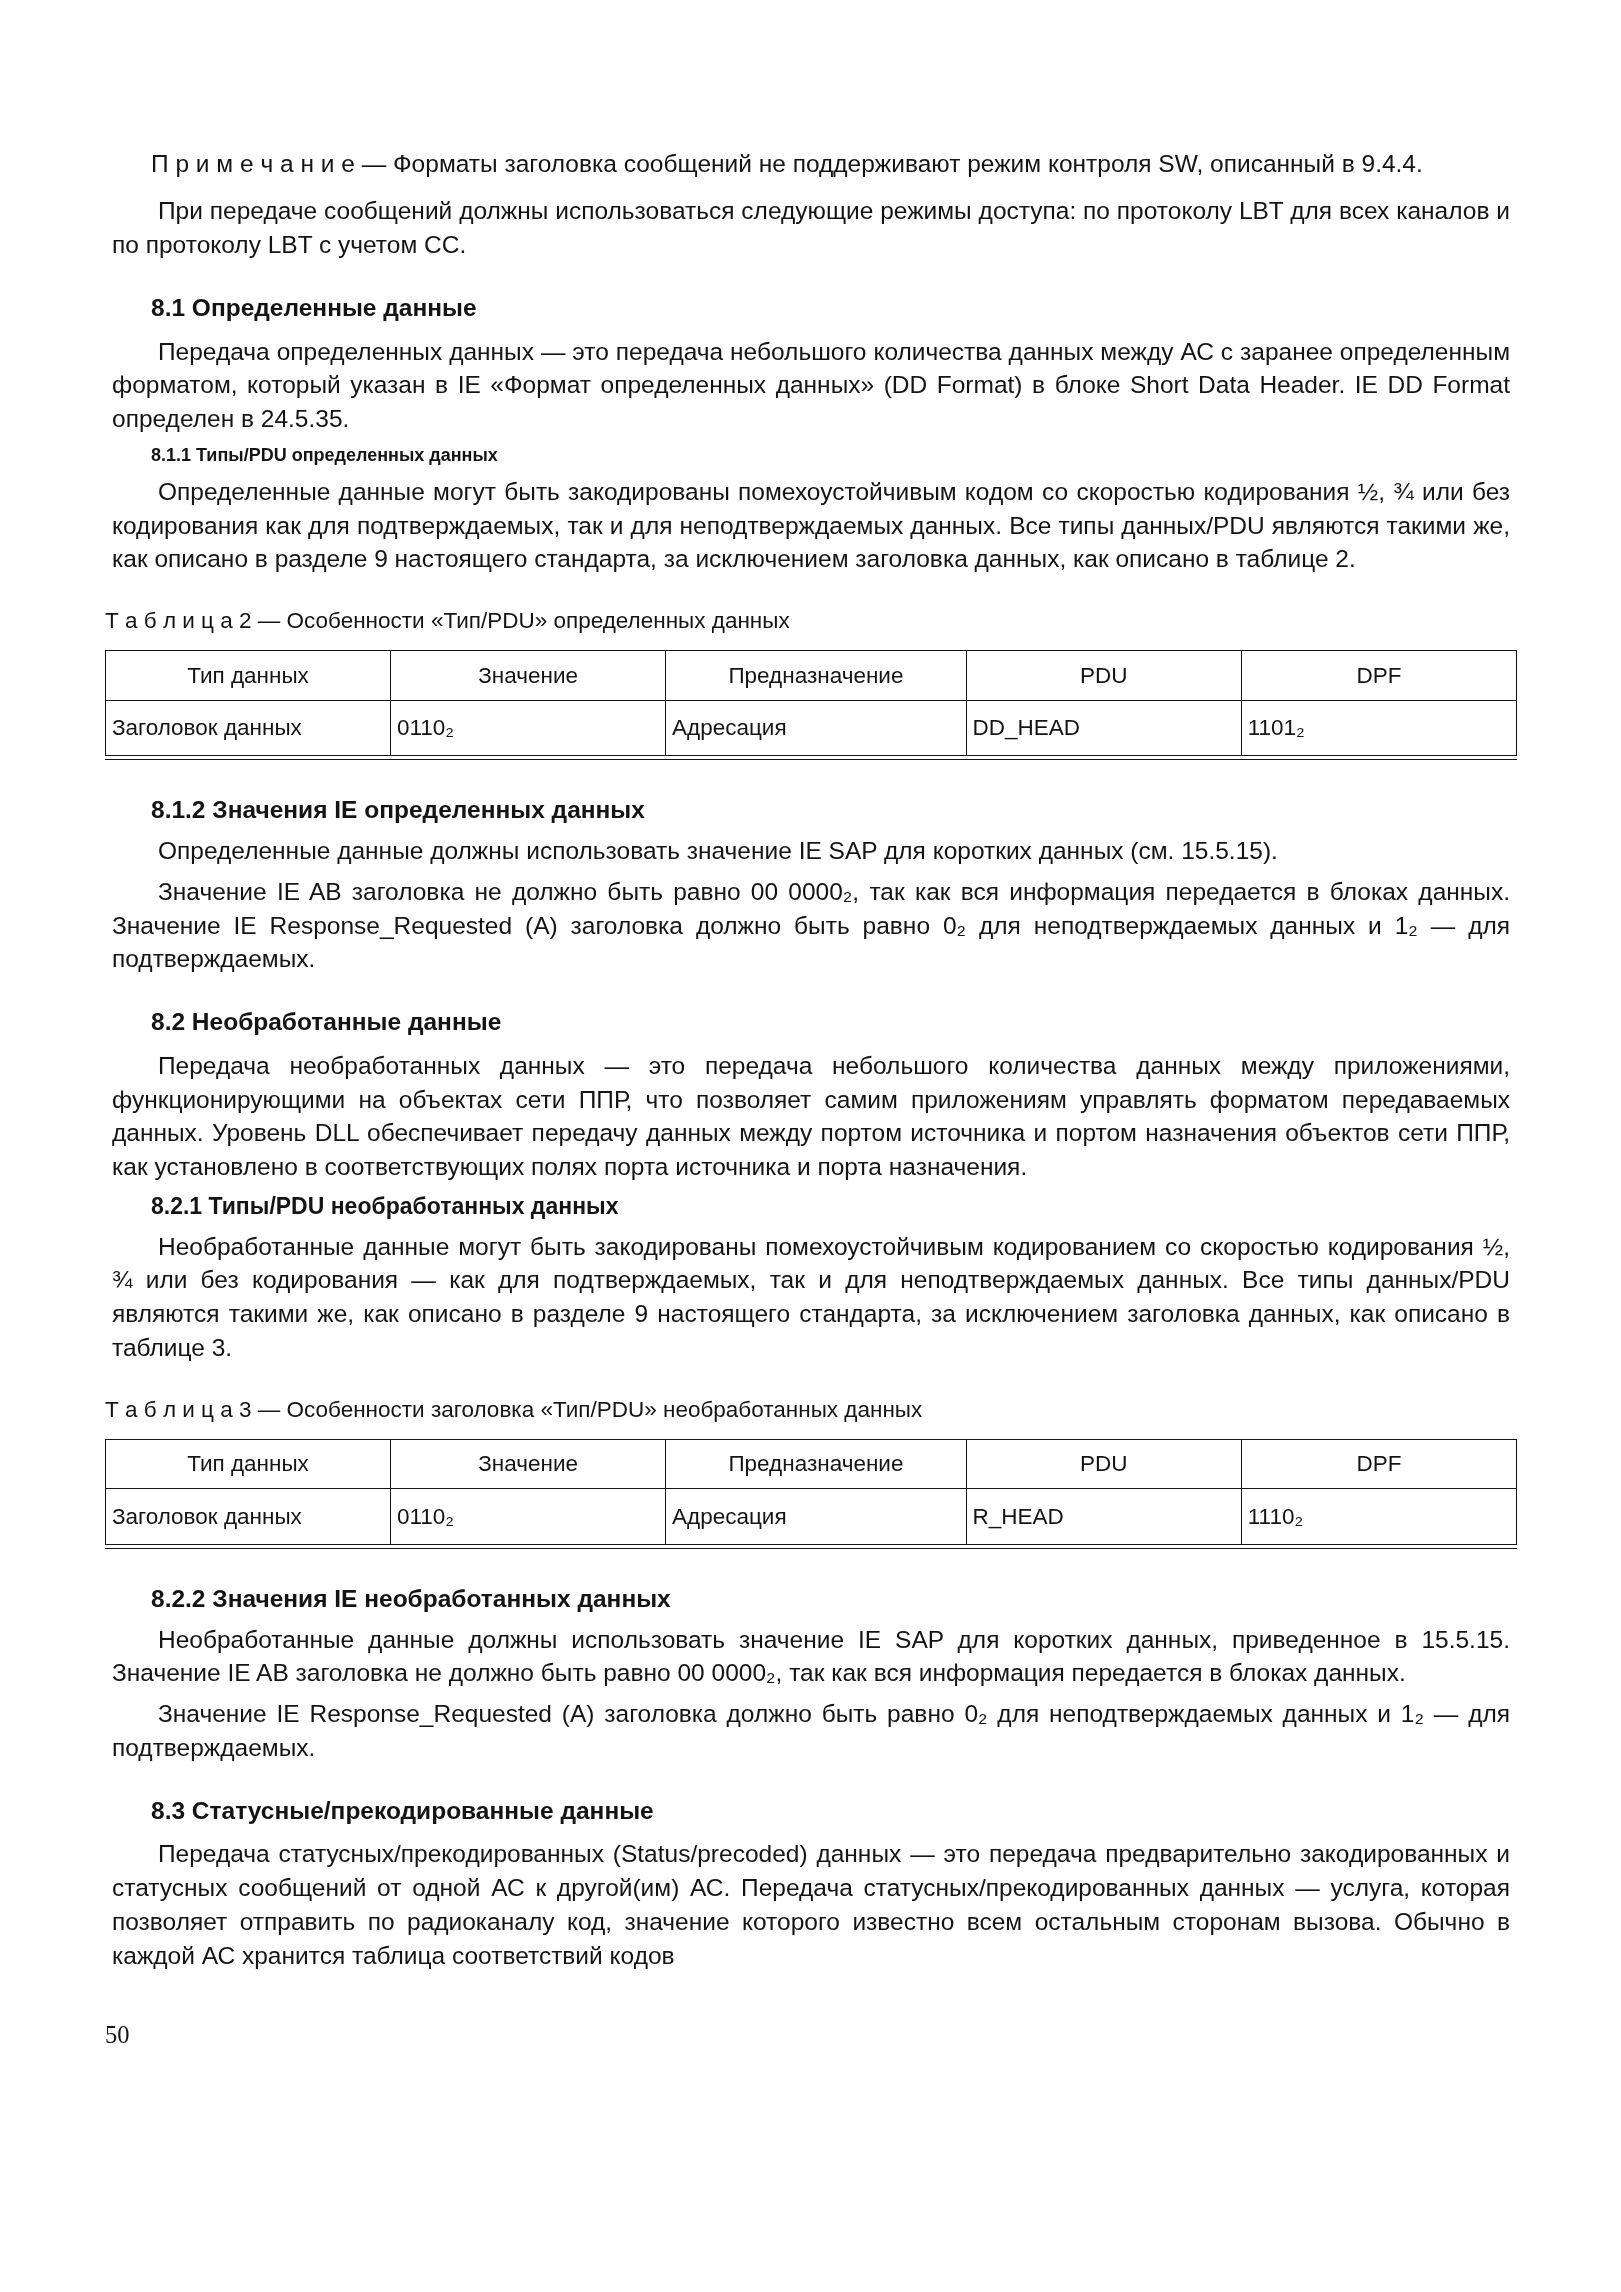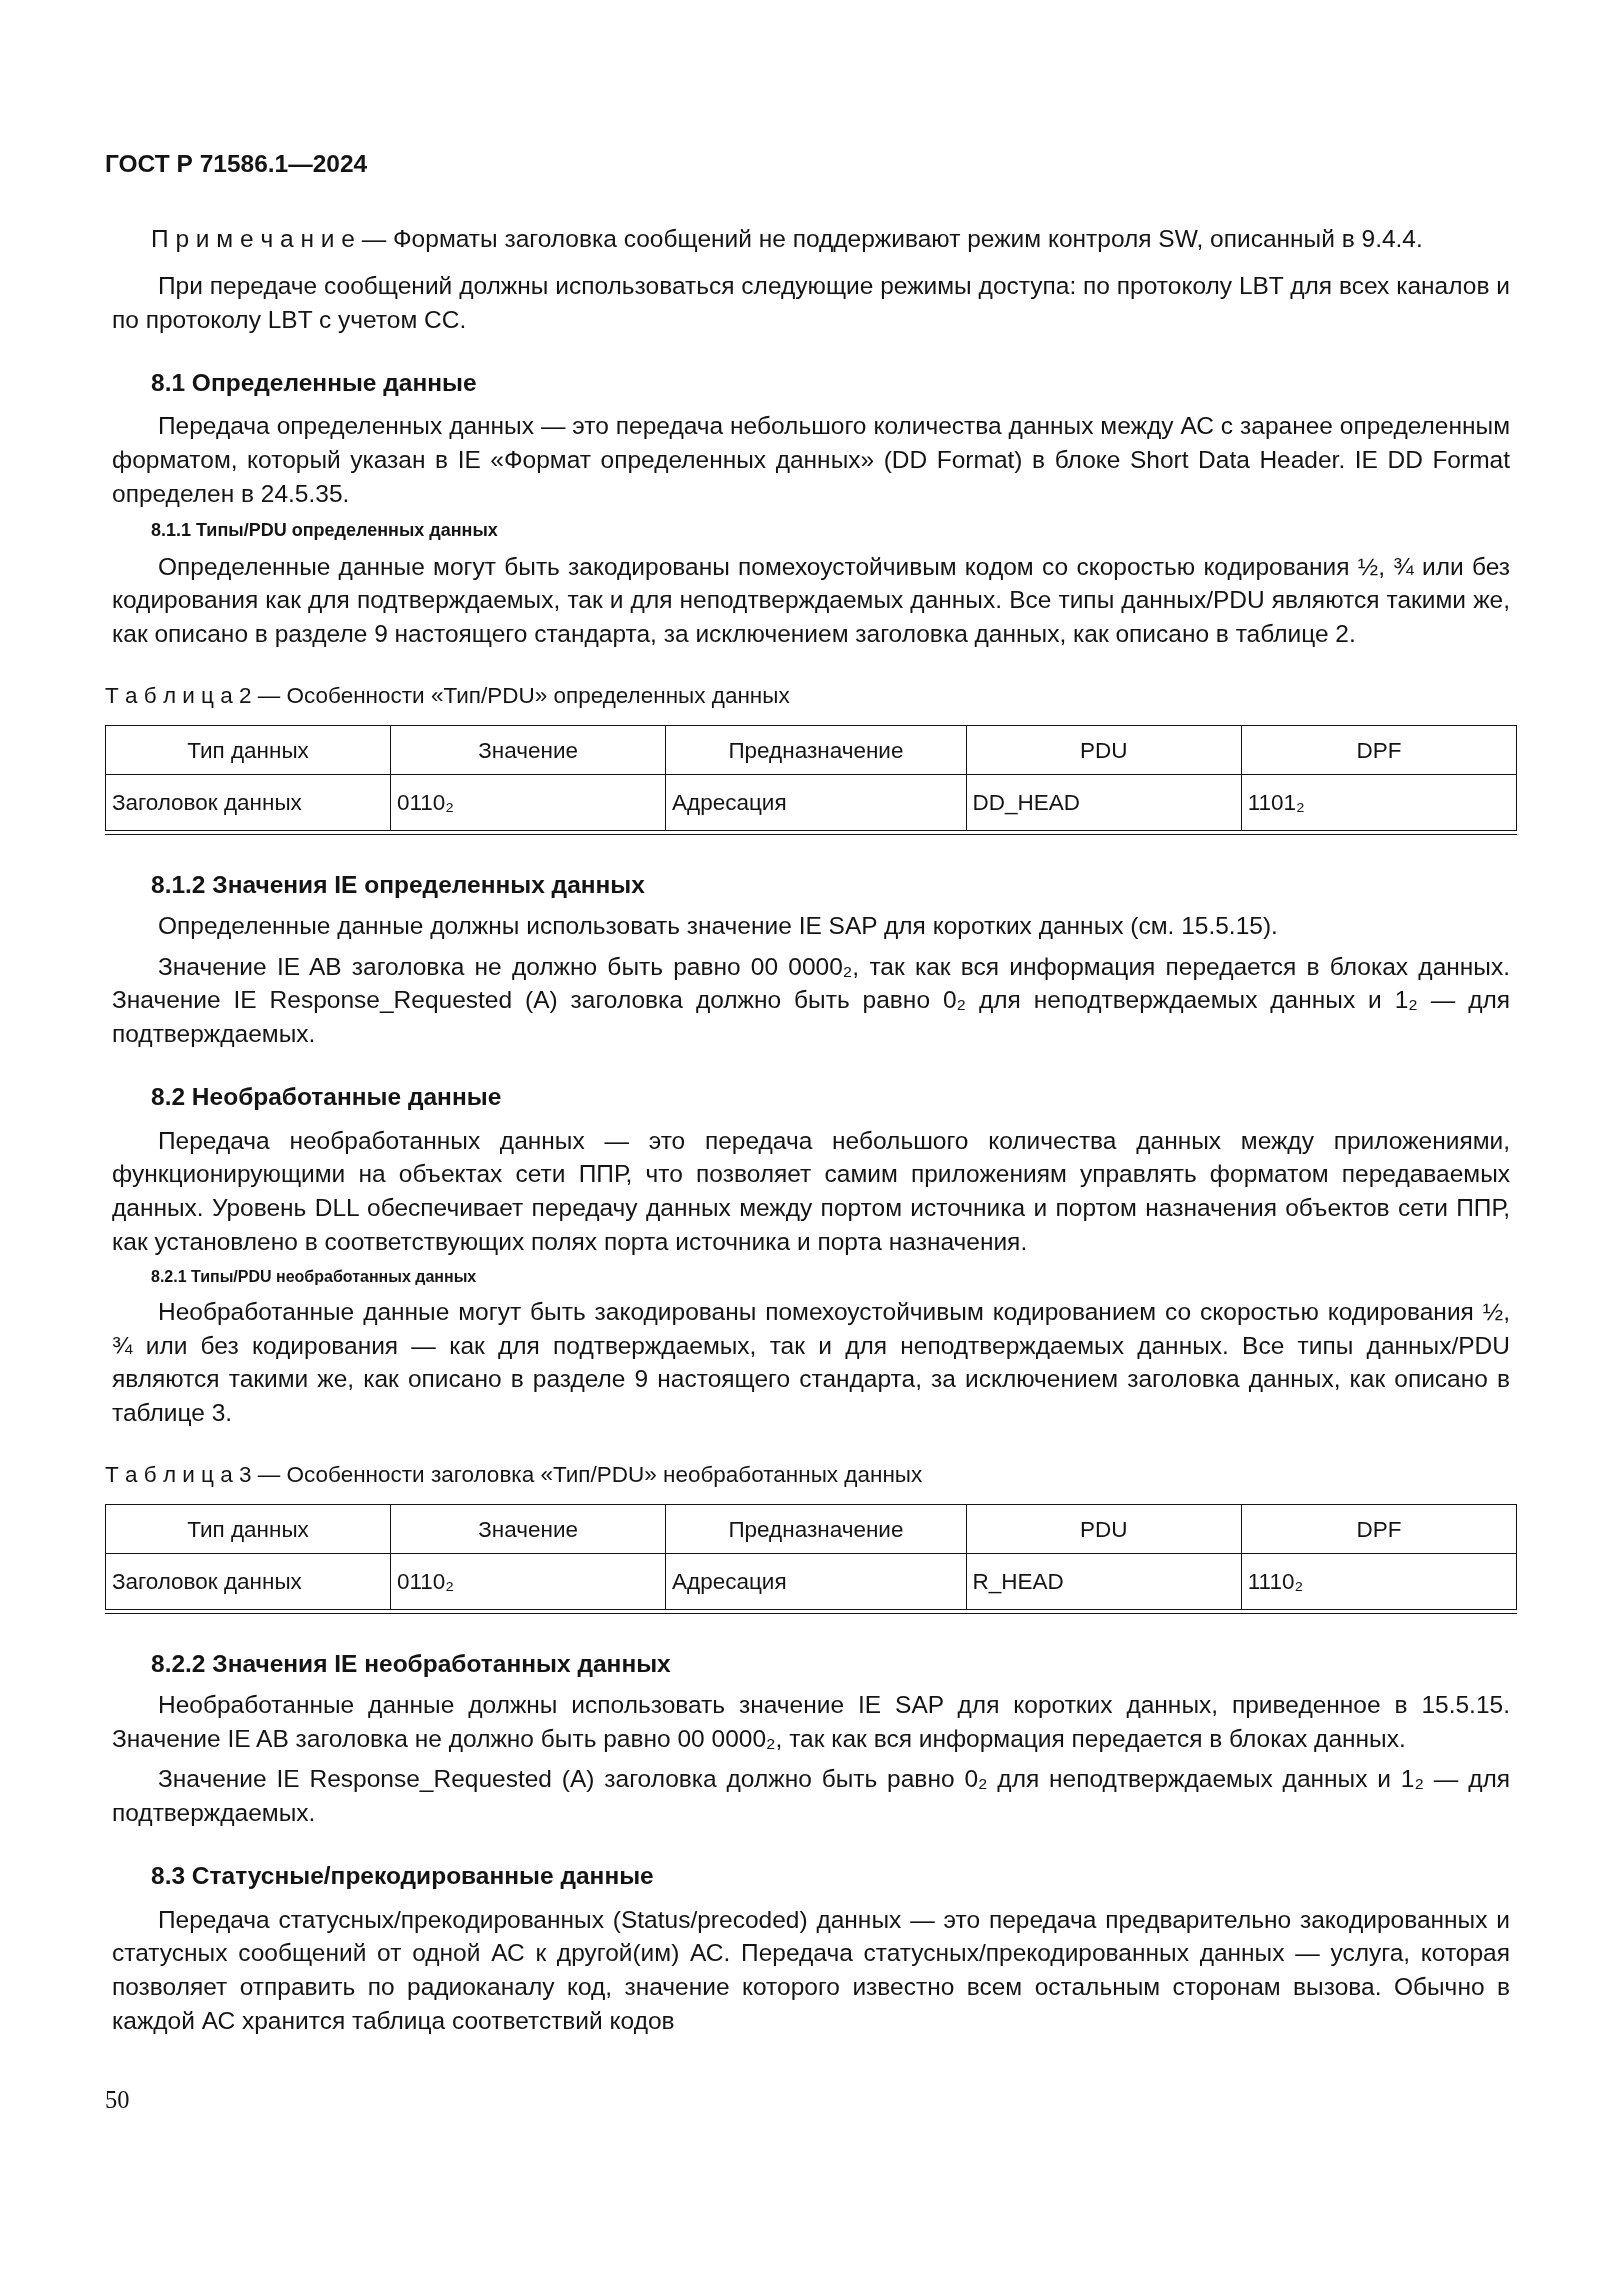--- a/index.html
+++ b/index.html
@@ -75,21 +75,20 @@
     margin-top: 45px;
     text-indent: 0;
     font-family: Liberation Serif, serif;
   }
 </style>
 </head>
 <body>
 
 <div class="page">
 
-  <div class="doc-header">ГОСТ Р 71586.1—2024</div>
 
   <p class="note-p">П р и м е ч а н и е  —  Форматы заголовка сообщений не поддерживают режим контроля SW, описанный в 9.4.4.</p>
 
   <p class="body-p">При передаче сообщений должны использоваться следующие режимы доступа: по протоколу LBT для всех каналов и по протоколу LBT с учетом СС.</p>
 
   <h2 class="heading section-heading" style="font-size:24.5px;">8.1 Определенные данные</h2>
   <p class="body-p">Передача определенных данных — это передача небольшого количества данных между АС с заранее определенным форматом, который указан в IE «Формат определенных данных» (DD Format) в блоке Short Data Header. IE DD Format определен в 24.5.35.</p>
 
   <h3 class="heading" style="font-size:18px;">8.1.1 Типы/PDU определенных данных</h3>
   <p class="body-p">Определенные данные могут быть закодированы помехоустойчивым кодом со скоростью кодирования ½, ¾ или без кодирования как для подтверждаемых, так и для неподтверждаемых данных. Все типы данных/PDU являются такими же, как описано в разделе 9 настоящего стандарта, за исключением заголовка данных, как описано в таблице 2.</p>
@@ -125,21 +124,21 @@
     </table>
   </div>
 
   <h3 class="heading after-table" style="font-size:24.5px; margin-bottom:5.9px;">8.1.2 Значения IE определенных данных</h3>
   <p class="body-p">Определенные данные должны использовать значение IE SAP для коротких данных (см. 15.5.15).</p>
   <p class="body-p">Значение IE AB заголовка не должно быть равно 00 0000₂, так как вся информация передается в блоках данных. Значение IE Response_Requested (A) заголовка должно быть равно 0₂ для неподтверждаемых данных и 1₂ — для подтверждаемых.</p>
 
   <h2 class="heading section-heading" style="font-size:24.5px;">8.2 Необработанные данные</h2>
   <p class="body-p">Передача необработанных данных — это передача небольшого количества данных между приложениями, функционирующими на объектах сети ППР, что позволяет самим приложениям управлять форматом передаваемых данных. Уровень DLL обеспечивает передачу данных между портом источника и портом назначения объектов сети ППР, как установлено в соответствующих полях порта источника и порта назначения.</p>
 
-  <h3 class="heading" style="font-size:16px;">8.2.1 Типы/PDU необработанных данных</h3>
+  <h3 class="heading" style="font-size:23px;">8.2.1 Типы/PDU необработанных данных</h3>
   <p class="body-p">Необработанные данные могут быть закодированы помехоустойчивым кодированием со скоростью кодирования ½, ¾ или без кодирования — как для подтверждаемых, так и для неподтверждаемых данных. Все типы данных/PDU являются такими же, как описано в разделе 9 настоящего стандарта, за исключением заголовка данных, как описано в таблице 3.</p>
 
   <p class="table-caption">Т а б л и ц а  3 — Особенности заголовка «Тип/PDU» необработанных данных</p>
   <div class="table-wrap">
     <table class="gost-table">
       <colgroup>
         <col style="width:20.2%">
         <col style="width:19.5%">
         <col style="width:21.3%">
         <col style="width:19.5%">

